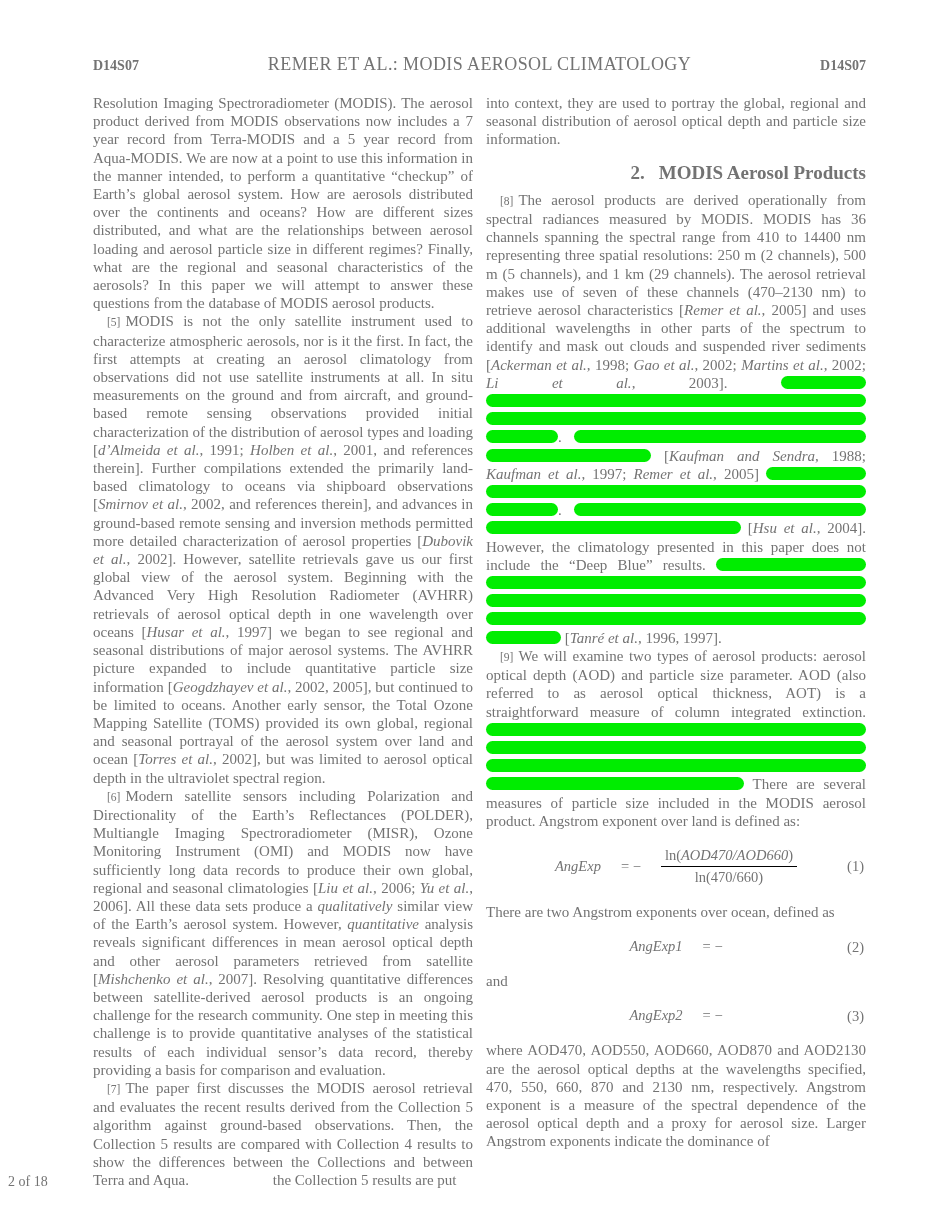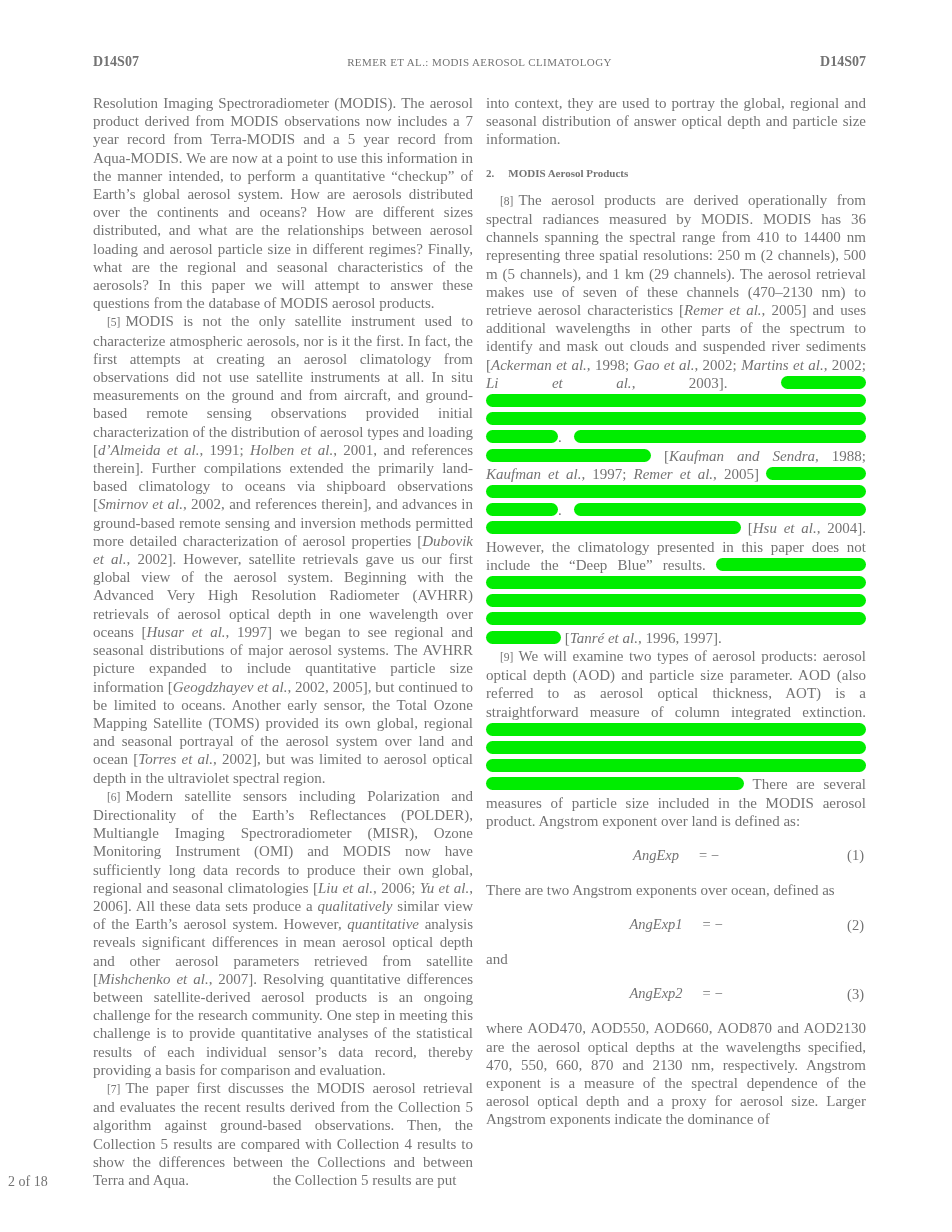--- a/index.html
+++ b/index.html
@@ -7,36 +7,36 @@
     position:relative; width:952px; height:1232px; background:#ffffff;
     font-family:"Liberation Serif", serif; color:#737373;
     overflow:hidden;
     padding-left:12px;
   }
   .header {
     position:absolute; top:54px; left:93px; width:773px;
     display:flex; justify-content:space-between; align-items:baseline;
   }
   .header .hid { font-weight:bold; font-size:14px; }
-  .header .htitle { font-size:11px; letter-spacing:0.4px; }
+  .header .htitle { font-size:18px; letter-spacing:0.4px; }
   .columns {
     position:absolute; top:94px; left:93px; width:773px;
     display:flex; gap:13px;
   }
   .col { width:380px; font-size:15px; line-height:18.2px; text-align:justify; }
   .col p { margin:0; text-indent:14px; }
   .col p.noindent { text-indent:0; }
   .pnum { font-size:11.5px; margin-right:5px; }
   .redact {
     display:inline-block; height:13px; border-radius:7px;
     vertical-align:-1px;
   }
   .gap { display:inline-block; height:1px; }
   .sect-heading {
-    margin:15px 0 9px 0; font-size:11px; font-weight:bold; text-align:left;
+    margin:15px 0 9px 0; font-size:19px; font-weight:bold; text-align:right;
   }
   .sect-heading .snum { display:inline-block; margin-right:14px; }
   .eqline { margin:10px 0; }
   .equation {
     position:relative; margin:17px 0; display:flex;
     justify-content:center; align-items:center; font-size:14.5px;
     text-align:center; line-height:normal;gap:15px;
   }
   .frac { display:inline-flex; flex-direction:column; align-items:center; margin-left:5px; }
   .frac .num { padding:0 4px 2px 4px; border-bottom:1px solid #000; }
@@ -62,32 +62,36 @@
   <div class="columns">
 
     <div class="col">
       <p class="noindent">Resolution Imaging Spectroradiometer (MODIS). The aerosol product derived from MODIS observations now includes a 7 year record from Terra-MODIS and a 5 year record from Aqua-MODIS. We are now at a point to use this information in the manner intended, to perform a quantitative “checkup” of Earth’s global aerosol system. How are aerosols distributed over the continents and oceans? How are different sizes distributed, and what are the relationships between aerosol loading and aerosol particle size in different regimes? Finally, what are the regional and seasonal characteristics of the aerosols? In this paper we will attempt to answer these questions from the database of MODIS aerosol products.</p>
       <p><span class="pnum">[5]</span>MODIS is not the only satellite instrument used to characterize atmospheric aerosols, nor is it the first. In fact, the first attempts at creating an aerosol climatology from observations did not use satellite instruments at all. In situ measurements on the ground and from aircraft, and ground-based remote sensing observations provided initial characterization of the distribution of aerosol types and loading [<i>d’Almeida et al.</i>, 1991; <i>Holben et al.</i>, 2001, and references therein]. Further compilations extended the primarily land-based climatology to oceans via shipboard observations [<i>Smirnov et al.</i>, 2002, and references therein], and advances in ground-based remote sensing and inversion methods permitted more detailed characterization of aerosol properties [<i>Dubovik et al.</i>, 2002]. However, satellite retrievals gave us our first global view of the aerosol system. Beginning with the Advanced Very High Resolution Radiometer (AVHRR) retrievals of aerosol optical depth in one wavelength over oceans [<i>Husar et al.</i>, 1997] we began to see regional and seasonal distributions of major aerosol systems. The AVHRR picture expanded to include quantitative particle size information [<i>Geogdzhayev et al.</i>, 2002, 2005], but continued to be limited to oceans. Another early sensor, the Total Ozone Mapping Satellite (TOMS) provided its own global, regional and seasonal portrayal of the aerosol system over land and ocean [<i>Torres et al.</i>, 2002], but was limited to aerosol optical depth in the ultraviolet spectral region.</p>
       <p><span class="pnum">[6]</span>Modern satellite sensors including Polarization and Directionality of the Earth’s Reflectances (POLDER), Multiangle Imaging Spectroradiometer (MISR), Ozone Monitoring Instrument (OMI) and MODIS now have sufficiently long data records to produce their own global, regional and seasonal climatologies [<i>Liu et al.</i>, 2006; <i>Yu et al.</i>, 2006]. All these data sets produce a <i>qualitatively</i> similar view of the Earth’s aerosol system. However, <i>quantitative</i> analysis reveals significant differences in mean aerosol optical depth and other aerosol parameters retrieved from satellite [<i>Mishchenko et al.</i>, 2007]. Resolving quantitative differences between satellite-derived aerosol products is an ongoing challenge for the research community. One step in meeting this challenge is to provide quantitative analyses of the statistical results of each individual sensor’s data record, thereby providing a basis for comparison and evaluation.</p>
       <p><span class="pnum">[7]</span>The paper first discusses the MODIS aerosol retrieval and evaluates the recent results derived from the Collection 5 algorithm against ground-based observations. Then, the Collection 5 results are compared with Collection 4 results to show the differences between the Collections and between Terra and Aqua.<span class="gap" style="width: 80px;"></span> the Collection 5 results are put</p>
     </div>
 
     <div class="col">
-      <p class="noindent">into context, they are used to portray the global, regional and seasonal distribution of answer optical depth and particle size information.</p>
+      <p class="noindent">into context, they are used to portray the global, regional and seasonal distribution of aerosol optical depth and particle size information.</p>
 
       <div class="sect-heading">
         <span class="snum">2.</span><span>MODIS Aerosol Products</span>
       </div>
 
       <p><span class="pnum">[8]</span>The aerosol products are derived operationally from spectral radiances measured by MODIS. MODIS has 36 channels spanning the spectral range from 410 to 14400 nm representing three spatial resolutions: 250 m (2 channels), 500 m (5 channels), and 1 km (29 channels). The aerosol retrieval makes use of seven of these channels (470–2130 nm) to retrieve aerosol characteristics [<i>Remer et al.</i>, 2005] and uses additional wavelengths in other parts of the spectrum to identify and mask out clouds and suspended river sediments [<i>Ackerman et al.</i>, 1998; <i>Gao et al.</i>, 2002; <i>Martins et al.</i>, 2002; <i>Li et al.</i>, 2003]. <span class="redact" style="width: 85px; background: rgb(0, 237, 0);"></span><span class="redact" style="width: 100%; background: rgb(0, 237, 0);"></span><span class="redact" style="width: 100%; background: rgb(0, 237, 0);"></span><span class="redact" style="width: 72px; background: rgb(0, 237, 0);"></span>. <span class="redact" style="width: 292px; background: rgb(0, 237, 0);"></span><span class="redact" style="width: 165px; background: rgb(0, 237, 0);"></span> [<i>Kaufman and Sendra</i>, 1988; <i>Kaufman et al.</i>, 1997; <i>Remer et al.</i>, 2005] <span class="redact" style="width: 100px; background: rgb(0, 237, 0);"></span><span class="redact" style="width: 100%; background: rgb(0, 237, 0);"></span><span class="redact" style="width: 72px; background: rgb(0, 237, 0);"></span>. <span class="redact" style="width: 292px; background: rgb(0, 237, 0);"></span><span class="redact" style="width: 255px; background: rgb(0, 237, 0);"></span> [<i>Hsu et al.</i>, 2004]. However, the climatology presented in this paper does not include the “Deep Blue” results. <span class="redact" style="width: 150px; background: rgb(0, 237, 0);"></span><span class="redact" style="width: 100%; background: rgb(0, 237, 0);"></span><span class="redact" style="width: 100%; background: rgb(0, 237, 0);"></span><span class="redact" style="width: 100%; background: rgb(0, 237, 0);"></span><span class="redact" style="width: 75px; background: rgb(0, 237, 0);"></span> [<i>Tanré et al.</i>, 1996, 1997].</p>
       <p><span class="pnum">[9]</span>We will examine two types of aerosol products: aerosol optical depth (AOD) and particle size parameter. AOD (also referred to as aerosol optical thickness, AOT) is a straightforward measure of column integrated extinction. <span class="redact" style="width: 100%; background: rgb(0, 237, 0);"></span><span class="redact" style="width: 100%; background: rgb(0, 237, 0);"></span><span class="redact" style="width: 100%; background: rgb(0, 237, 0);"></span><span class="redact" style="width: 258px; background: rgb(0, 237, 0);"></span> There are several measures of particle size included in the MODIS aerosol product. Angstrom exponent over land is defined as:</p>
 
       <div class="equation">
         <i>AngExp</i>
         <span class="eq-rel">= −</span>
+        <span class="frac">
+          <span class="num"><span>ln(</span><i>AOD470/AOD660</i><span>)</span></span>
+          <span class="den">ln(470/660)</span>
+        </span>
         <span class="eq-label">(1)</span>
       </div>
 
       <p class="noindent eqline">There are two Angstrom exponents over ocean, defined as</p>
 
       <div class="equation">
         <i>AngExp1</i>
         <span class="eq-rel">= −</span>
         <span class="eq-label">(2)</span>
       </div>

